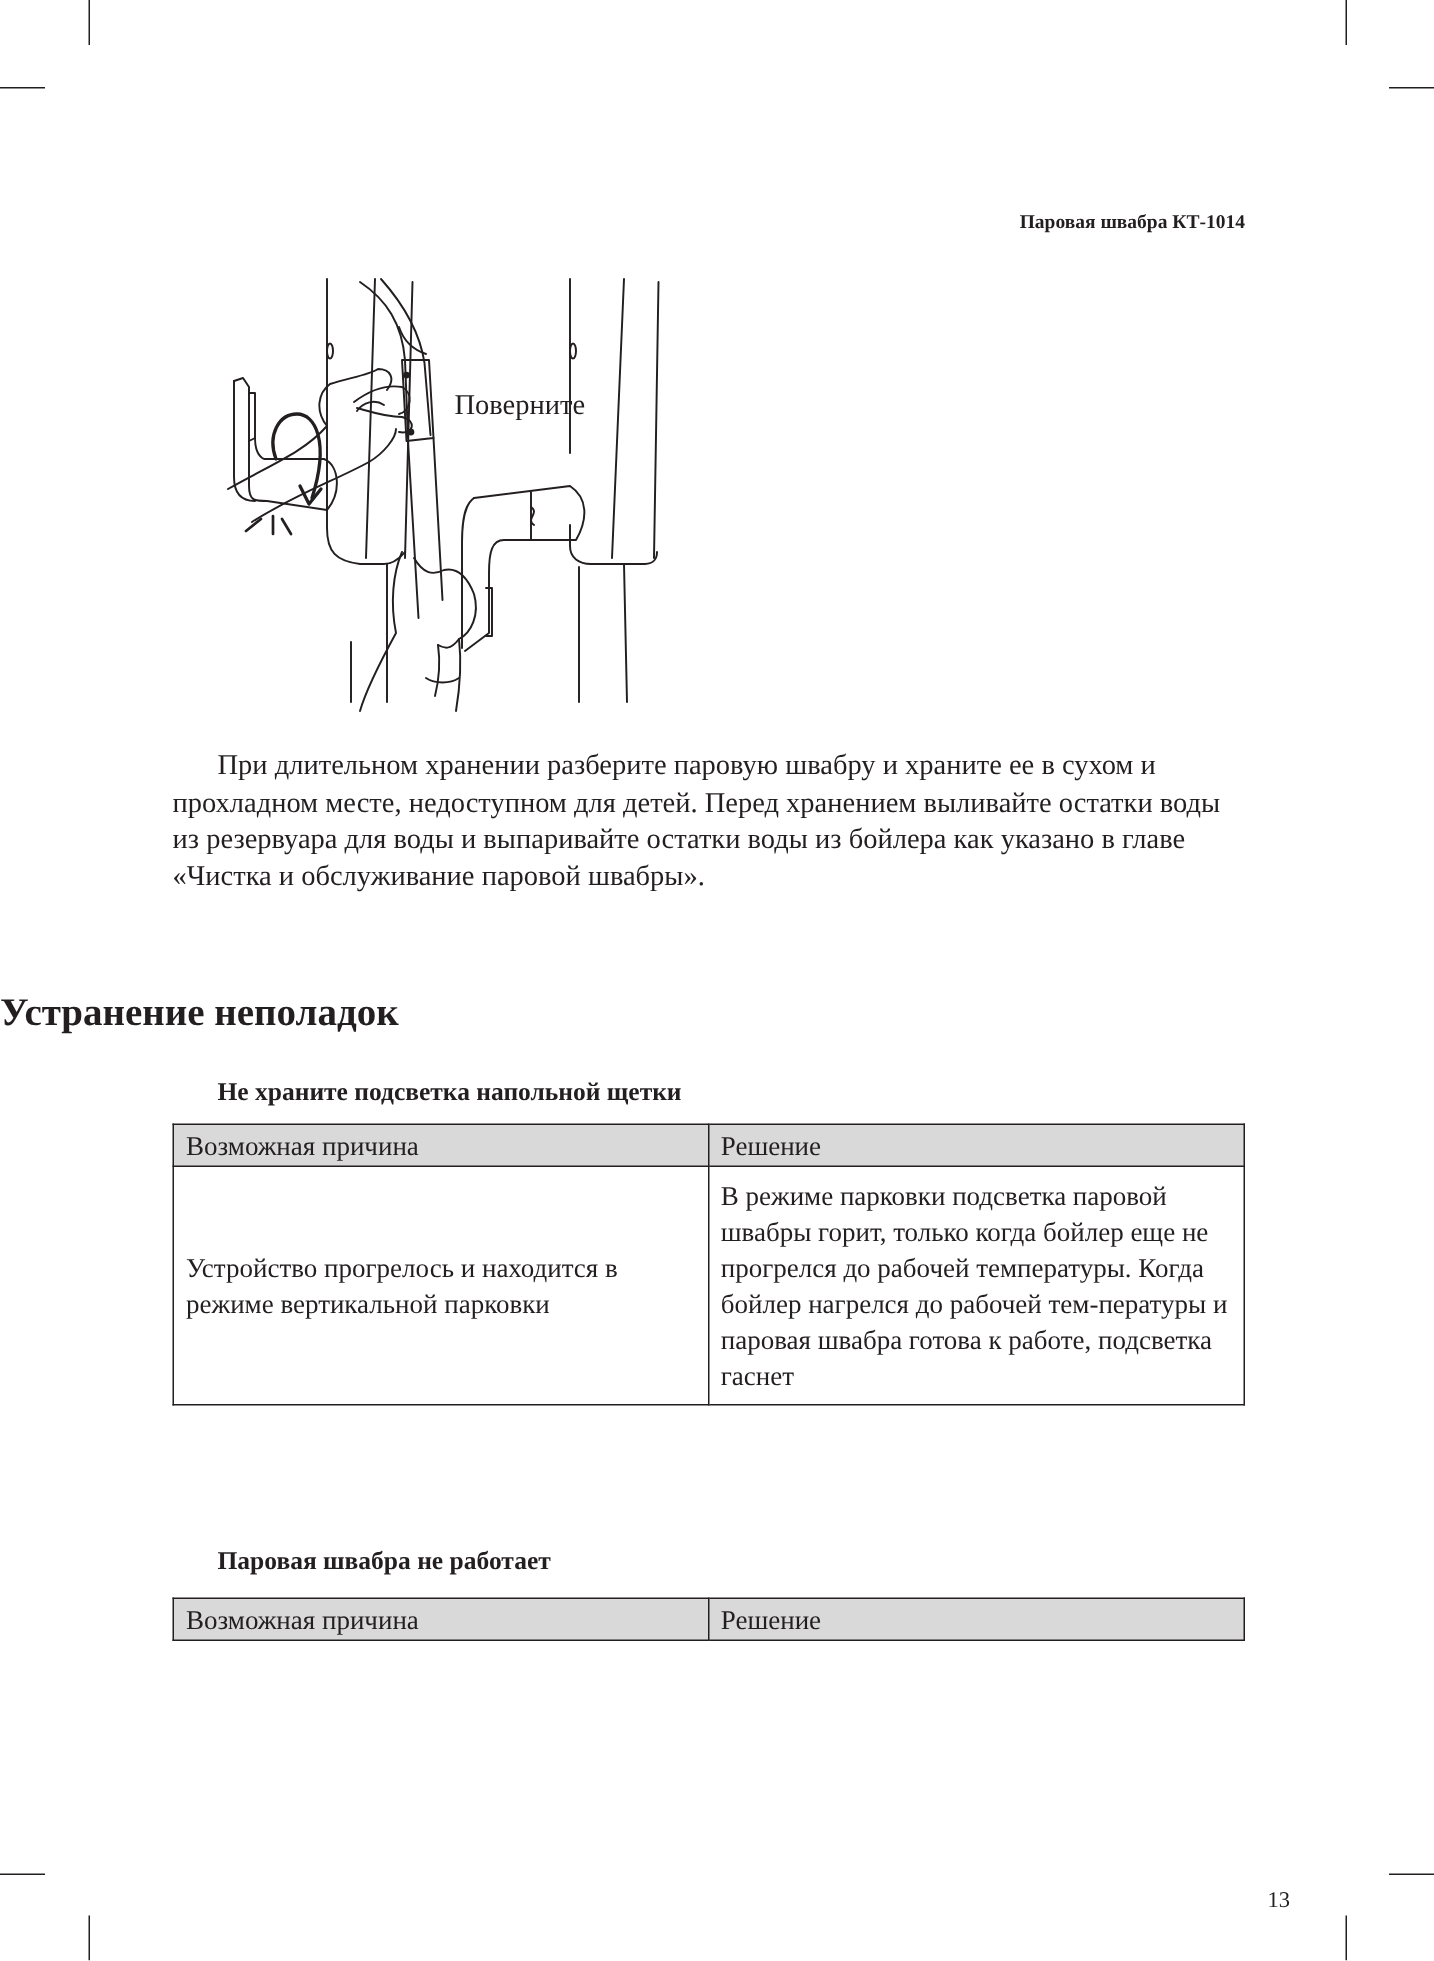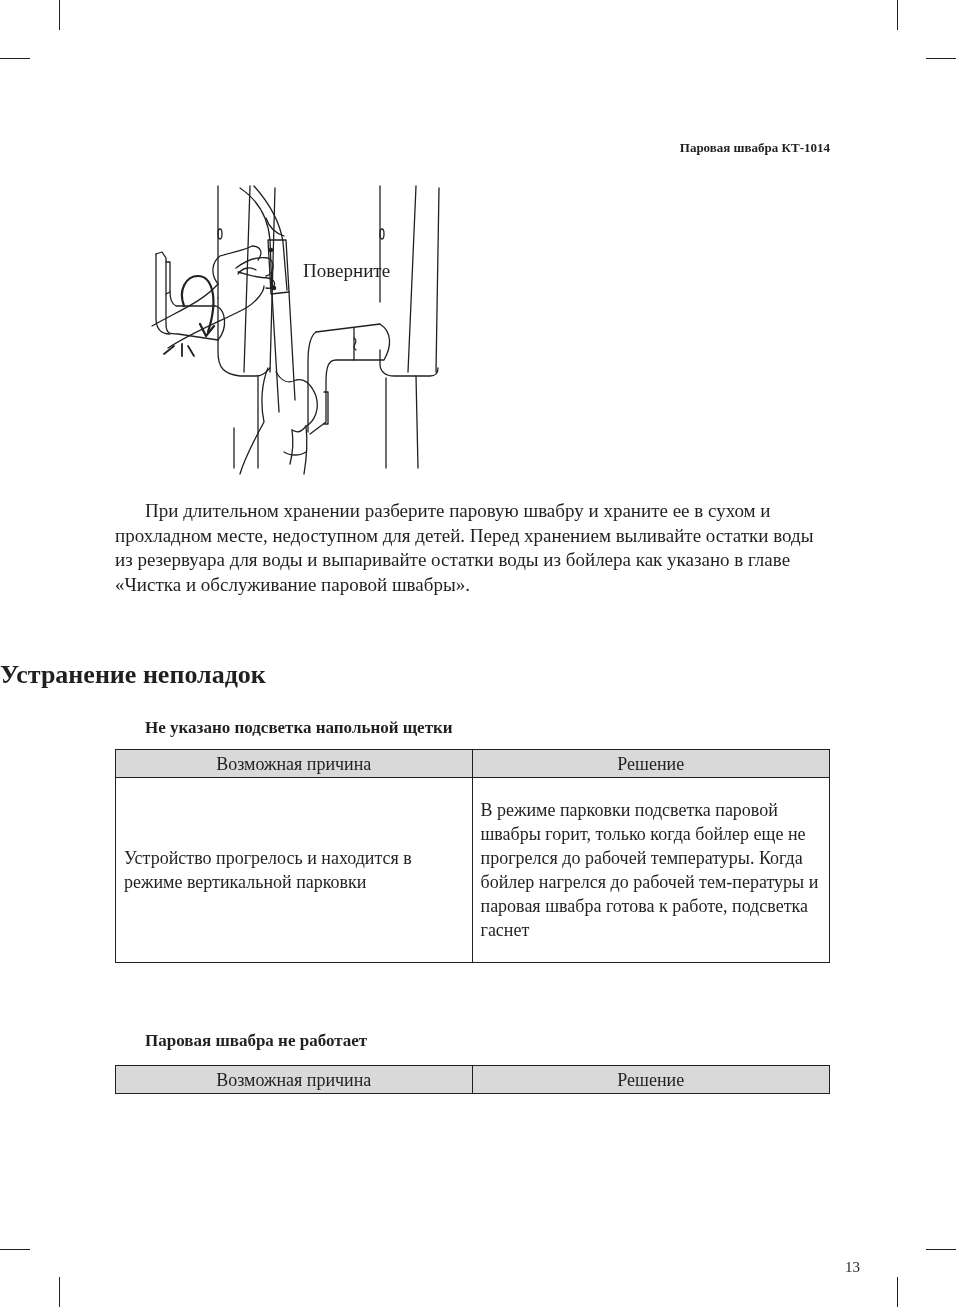--- a/index.html
+++ b/index.html
@@ -15,22 +15,22 @@
   .illustrations svg { position: absolute; left: 0; top: 0; }
   .turn-label { position: absolute; left: 163px; top: 78px; font-size: 19px; }
 
   .para { position: absolute; left: 115px; top: 499px; width: 716px; font-size: 19px; line-height: 24.5px; text-indent: 30px; }
 
   .section-title { position: absolute; top: 660px; left: 0; width: 946px; text-align: left; font-size: 26px; font-weight: bold; }
 
   .sub-title { position: absolute; left: 145px; font-size: 17px; font-weight: bold; }
 
   table.trouble { position: absolute; left: 115px; width: 715px; border-collapse: collapse; font-size: 18px; line-height: 24px; }
-  table.trouble th, table.trouble td { border: 1px solid #231f20; padding: 19px 8px; vertical-align: middle; }
-  table.trouble th { background: #d9d9d9; font-weight: normal; text-align: center; height: 27px; padding: 0 8px; }
+  table.trouble th, table.trouble td { border: 1px solid #231f20; padding: 6px 8px; vertical-align: middle; }
+  table.trouble th { background: #d9d9d9; font-weight: normal; text-align: left; height: 27px; padding: 0 8px; }
   table.trouble td { text-align: left; }
   table.trouble col.c1 { width: 357px; }
   table.trouble col.c2 { width: 358px; }
 
   .page-number { position: absolute; right: 96px; top: 1259px; font-size: 15px; }
 </style>
 </head>
 <body>
 
 <div class="crop v" style="left:59px;top:0;"></div>
@@ -111,21 +111,21 @@
       <path d="M184 210 L 188 210 L 188 242 L 184 242"></path>
     </g>
   </svg>
   <span class="turn-label">Поверните</span>
 </div>
 
 <p class="para" style="margin:0;">При длительном хранении разберите паровую швабру и храните ее в сухом и прохладном месте, недоступном для детей. Перед хранением выливайте остатки воды из резервуара для воды и выпаривайте остатки воды из бойлера как указано в главе «Чистка и обслуживание паровой швабры».</p>
 
 <div class="section-title">Устранение неполадок</div>
 
-<div class="sub-title" style="top:718px;">Не указано подсветка напольной щетки</div>
+<div class="sub-title" style="top:718px;">Не храните подсветка напольной щетки</div>
 <table class="trouble" style="top:749px;">
   <colgroup>
       <col class="c1">
       <col class="c2">
     </colgroup>
   <tbody>
       <tr>
     <th>Возможная причина</th>
     <th>Решение</th>
   </tr>

